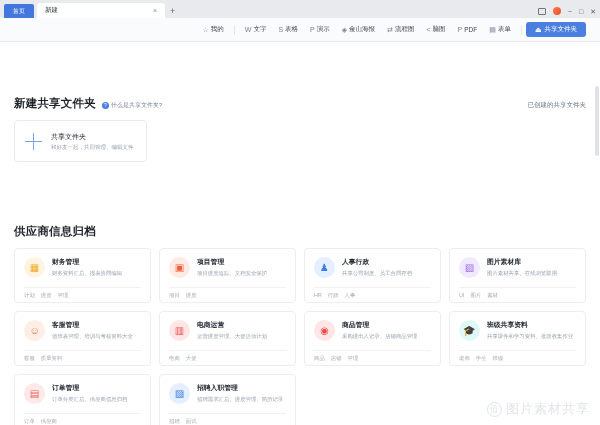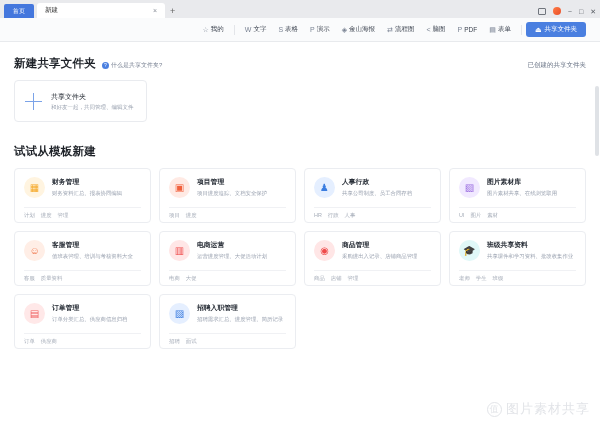--- a/index.html
+++ b/index.html
@@ -97,21 +97,21 @@
   
   .content {
     flex: 1; overflow: hidden; position: relative;
     padding: 14px 14px 0 14px;
     background: #ffffff;
   }
   .sec-head {
     display: flex; align-items: baseline; gap: 6px;
     margin-bottom: 9px; position: relative;
   }
-  .sec-title { font-size: 11.5px; color: #1f2329; font-weight: bold; letter-spacing: .2px; }
+  .sec-title { font-size: 11.5px; color: #1f2329; font-weight: bold; letter-spacing: .2px; margin-top: 40px; }
   .sec-hint {
     display: flex; align-items: center; gap: 2px;
     font-size: 6px; color: #7a8394;
   }
   .qmark {
     width: 7px; height: 7px; border-radius: 50%;
     background: #4a7fe0; color: #fff;
     font-size: 5px; display: inline-flex;
     align-items: center; justify-content: center; line-height: 1;
   }
@@ -277,21 +277,21 @@
 
     <div class="new-card">
       <span class="plus-icon"></span>
       <span class="nc-txt">
         <span class="nc-title">共享文件夹</span>
         <span class="nc-sub">和好友一起，共同管理、编辑文件</span>
       </span>
     </div>
 
     <div class="sec-head">
-      <span class="sec-title">试试从模板新建</span>
+      <span class="sec-title">供应商信息归档</span>
     </div>
 
     <div class="grid" id="tpl-grid">
         <div class="tcard">
           <div class="tc-top">
             <div class="tc-ico" style="background: rgb(255, 244, 224); color: rgb(245, 166, 35);">▦</div>
             <div class="tc-txt">
               <div class="tc-title">财务管理</div>
               <div class="tc-sub">财务资料汇总、报表协同编辑</div>
             </div>

